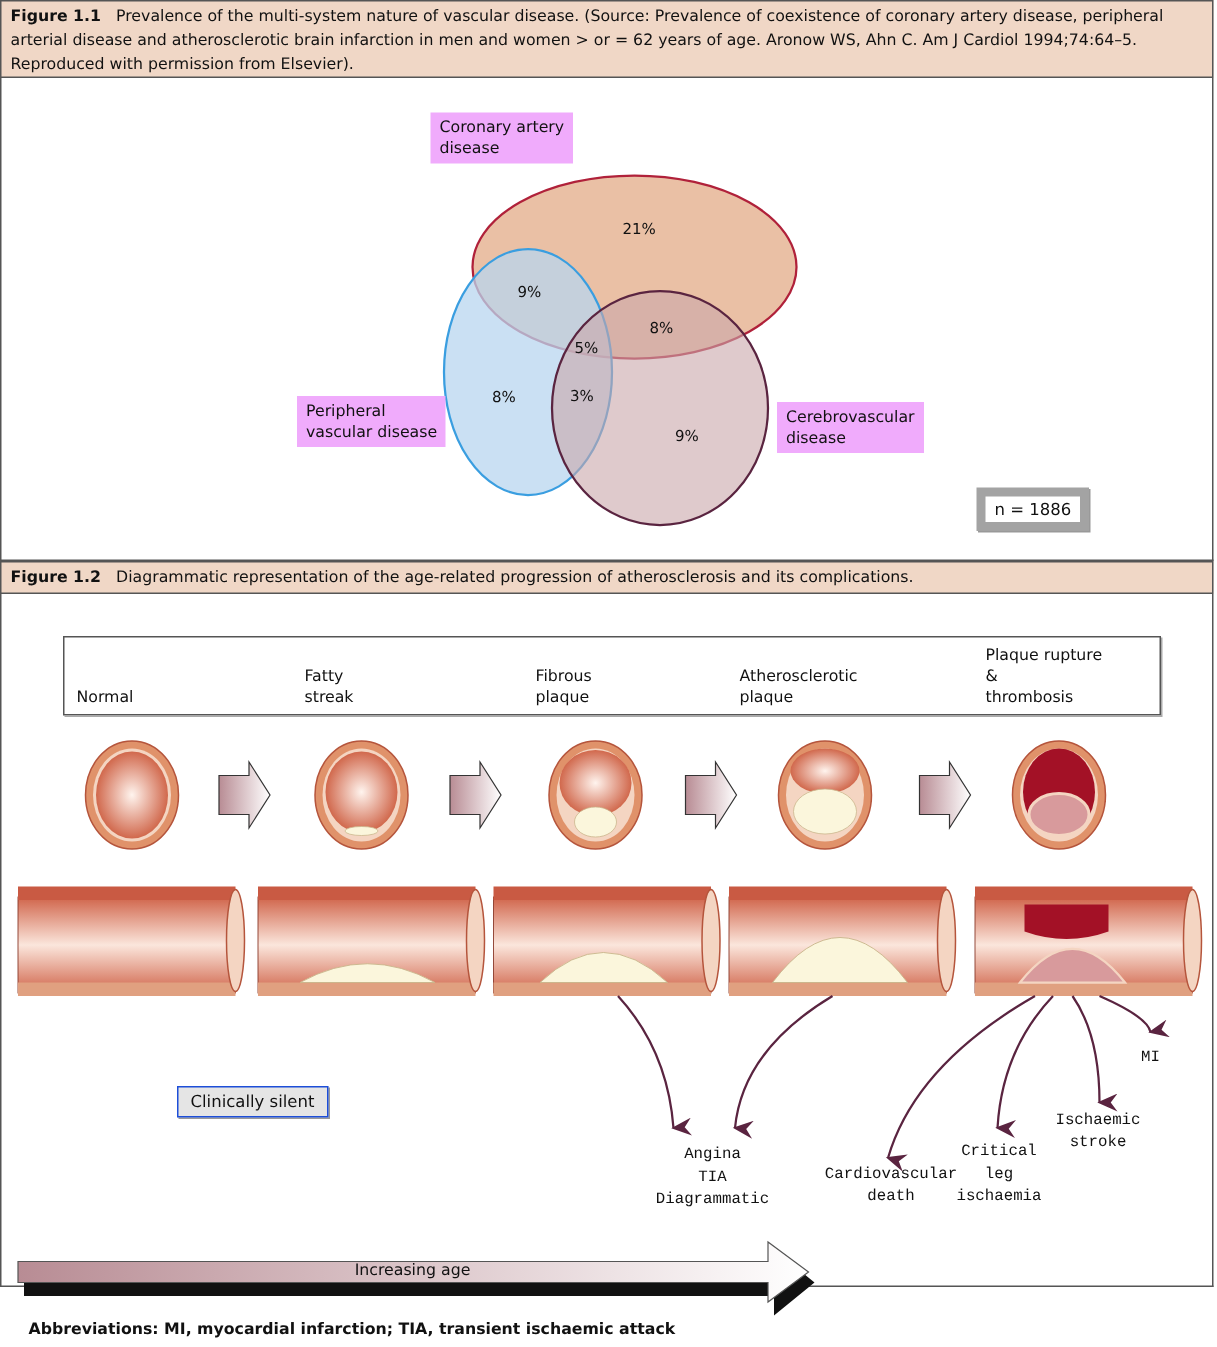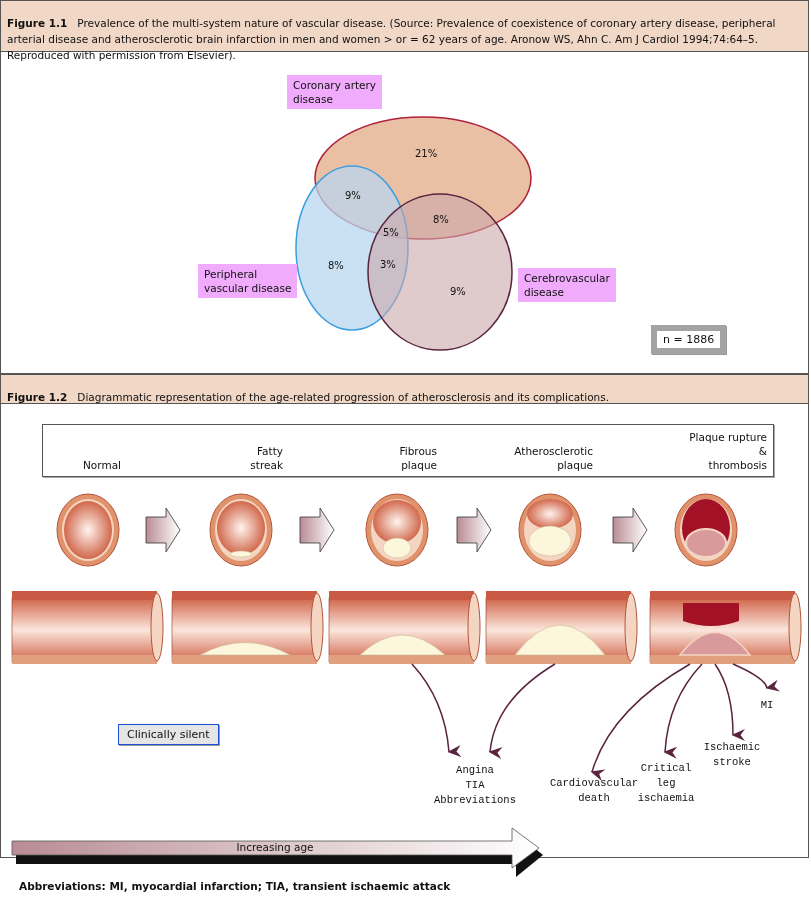--- a/index.html
+++ b/index.html
@@ -1,33 +1,33 @@
 <!DOCTYPE html>
 <html><head>
 <meta charset="utf-8">
 <style>
   html, body { margin:0; padding:0; }
   body { width:811px; height:898px; background:#ffffff; position:relative; overflow:hidden;
          font-family:"DejaVu Sans", sans-serif; color:#111; }
   .caption { position:absolute; left:0; width:809px; background:#f0d7c6; border:1px solid #555;
-             font-size:10.5px; line-height:16px; padding:14px 6px; box-sizing:border-box; }
+             font-size:10.5px; line-height:16px; padding:2px 6px; box-sizing:border-box; }
   .caption b { font-weight:bold; }
   #cap1 { top:0; height:52px; }
   #cap2 { top:374px; height:22px; }
   .panel { position:absolute; left:0; width:809px; border:1px solid #555; border-top:none; box-sizing:border-box; }
   #panel1 { top:52px; height:322px; }
   #panel2 { top:396px; height:462px; }
   .lbl { position:absolute; font-size:10.5px; line-height:14px; }
   .tagbox { background:#f0abfc; padding:3px 6px; }
   .pct { position:absolute; font-size:10px; }
   .nbox { position:absolute; left:651px; top:325px; border:6px solid #a3a3a3; padding:2px 6px; font-size:11px;
           box-shadow:1px 1px 0 #999; background:#fff; }
   .stagebox { position:absolute; left:42px; top:424px; width:730px; height:51px; border:1px solid #555;
               box-shadow:1px 1px 0 #aaa; }
-  .stage { position:absolute; font-size:10.5px; line-height:14px; text-align:right; bottom:4px; }
+  .stage { position:absolute; font-size:10.5px; line-height:14px; text-align:left; bottom:4px; }
   .silent { position:absolute; left:118px; top:724px; border:1px solid #1d4ed8; padding:3px 8px; font-size:11px;
             box-shadow:1px 1px 0 #999; background:#e5e5e5; }
   .outcome { position:absolute; font-size:10.5px; line-height:15px; text-align:center;font-family:Liberation Mono, monospace; }
   .abbr { position:absolute; left:19px; top:880px; font-size:10.5px;font-weight:bold; }
   svg { position:absolute; left:0; top:0; }
   .agelabel { position:absolute; left:230px; top:841px; width:90px; text-align:center; font-size:10.5px; }
 </style>
 </head>
 <body>
 
@@ -209,21 +209,21 @@
     <div>&amp;</div>
     <div>thrombosis</div>
   </div>
 </div>
 
 <div class="silent">Clinically silent</div>
 
 <div class="outcome" style="left:430px;top:763px;width:90px;">
   <div>Angina</div>
   <div>TIA</div>
-  <div>Abbreviations</div>
+  <div>Diagrammatic</div>
 </div>
 <div class="outcome" style="left:548px;top:776px;width:92px;">
   <div>Cardiovascular</div>
   <div>death</div>
 </div>
 <div class="outcome" style="left:630px;top:761px;width:72px;">
   <div>Critical leg</div>
   <div>ischaemia</div>
 </div>
 <div class="outcome" style="left:700px;top:740px;width:64px;">

